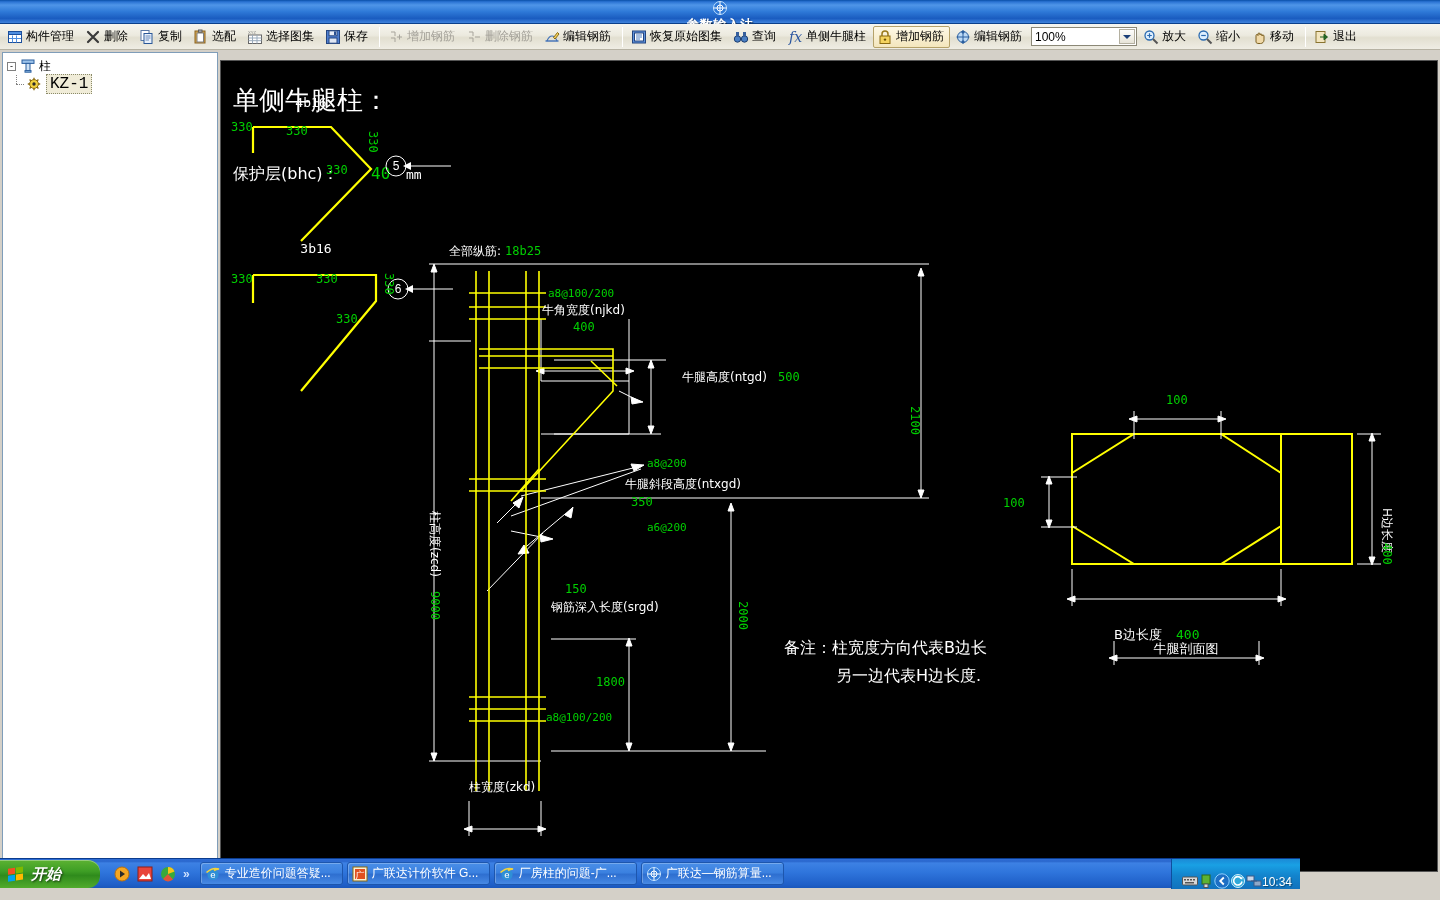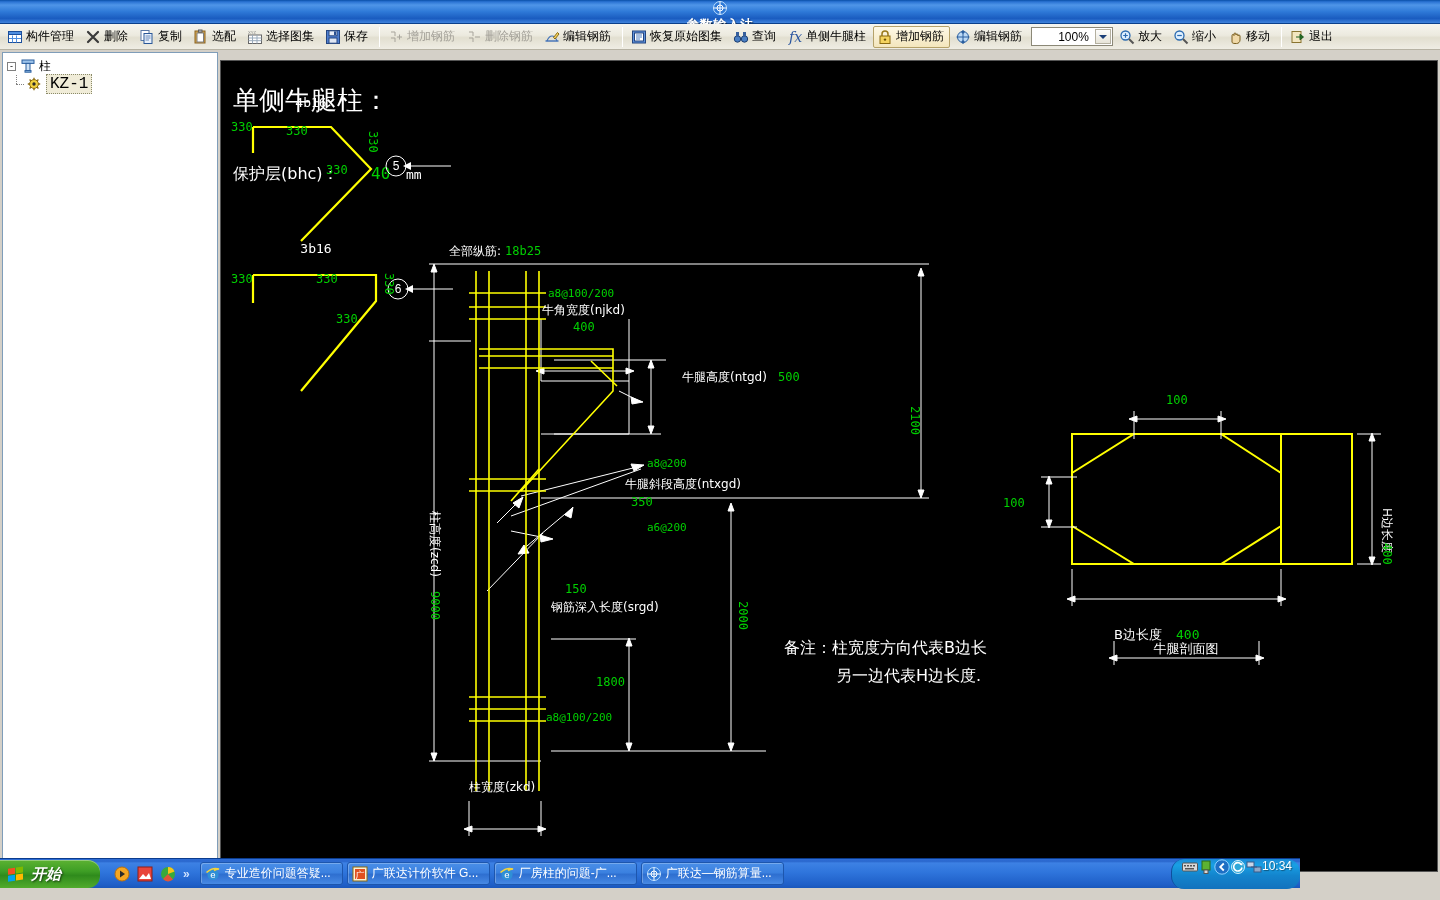--- a/index.html
+++ b/index.html
@@ -61,23 +61,23 @@
     border-radius: 2px;
   }
   .tb-item.disabled { color: #a3a098; }
   .tb-item.pressed {
     border: 1px solid #b5a26a;
     background: linear-gradient(to bottom,#fdf8e6,#f3e6bd);
   }
   .tb-item .ic { width: 16px; height: 16px; margin-right: 3px; flex: 0 0 16px; }
   .tb-sep { width: 1px; height: 20px; background: #c3bfae; border-right: 1px solid #fff; margin: 0 4px; }
   .tb-combo {
-    width: 82px; height: 19px; border: 1px solid #8b8877;
+    width: 106px; height: 19px; border: 1px solid #8b8877;
     background: #fff; display: inline-flex; align-items: center;
-    font-size: 12px; padding-left: 3px; margin: 0 2px; position: relative; justify-content: center;
+    font-size: 12px; padding-left: 3px; margin: 0 2px; position: relative;
   }
   .tb-combo .arrowbox {
     position: absolute; right: 1px; top: 1px; width: 16px; height: 15px;
     background: linear-gradient(to bottom,#fdfdfc,#e7e4d8);
     border: 1px solid #b4b0a0;
     display: flex; align-items: center; justify-content: center;
   }
 
   
   #body { position: absolute; left:0; top:50px; width:1440px; height:820px; background:#d4d0c8; }
@@ -134,25 +134,24 @@
   .taskbtn {
     height:23px; width:143px; display:flex; align-items:center;
     background: linear-gradient(to bottom, #4a8fe8 0%, #3b81e0 45%, #2e6fd0 55%, #4789e4 100%);
     border: 1px solid #1d56ad; border-radius: 3px;
     color:#fff; font-size:12px; padding-left:4px;
     box-shadow: inset 1px 1px 0 rgba(255,255,255,.25);
     overflow:hidden; white-space:nowrap;
   }
   .taskbtn .tb-ic { width:16px; height:16px; flex:0 0 16px; margin-right:4px; }
   #tray {
-    margin-left:auto; height:30px; display:flex; align-items:flex-start; 
+    margin-left:auto; height:30px; display:flex; align-items:flex-end; 
     padding: 0 8px 0 10px;
     background: linear-gradient(to bottom, #1b8ad6 0%, #19a0e4 20%, #1384cd 55%, #1272bd 100%);
     border-left: 1px solid #0e4f9e;
-    border-radius: 13px;
   }
   #tray .tray-ic { width:16px; height:16px; }
   #tray .clock { color:#fff; font-size:12px; text-shadow: 1px 1px 1px rgba(0,0,0,.4); }
 
   
   .cad-w { fill:#ffffff; }
   .cad-g { fill:#00d000; }
 </style>
 </head>
 <body>

